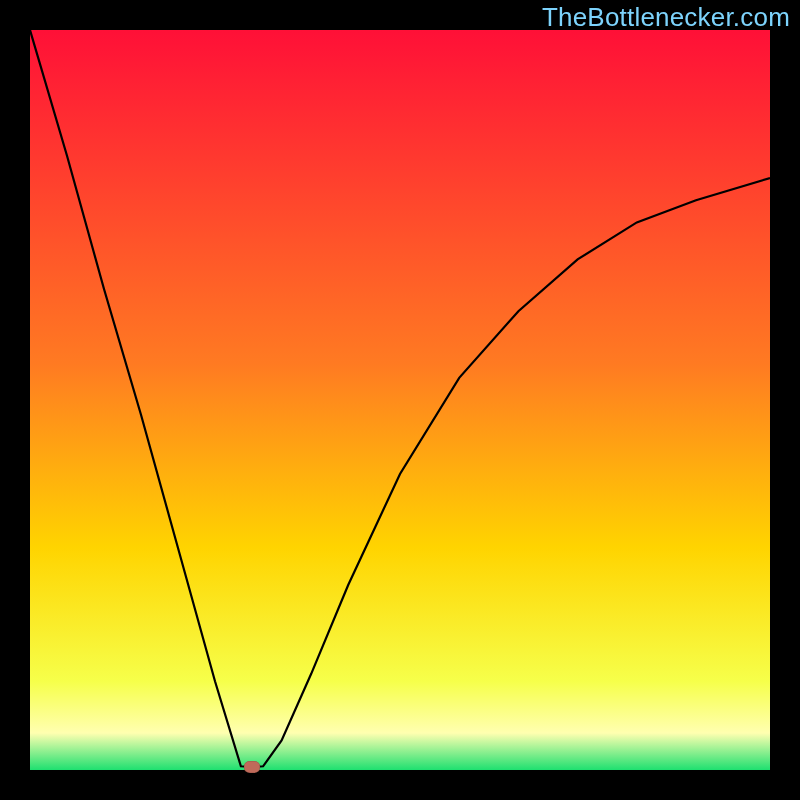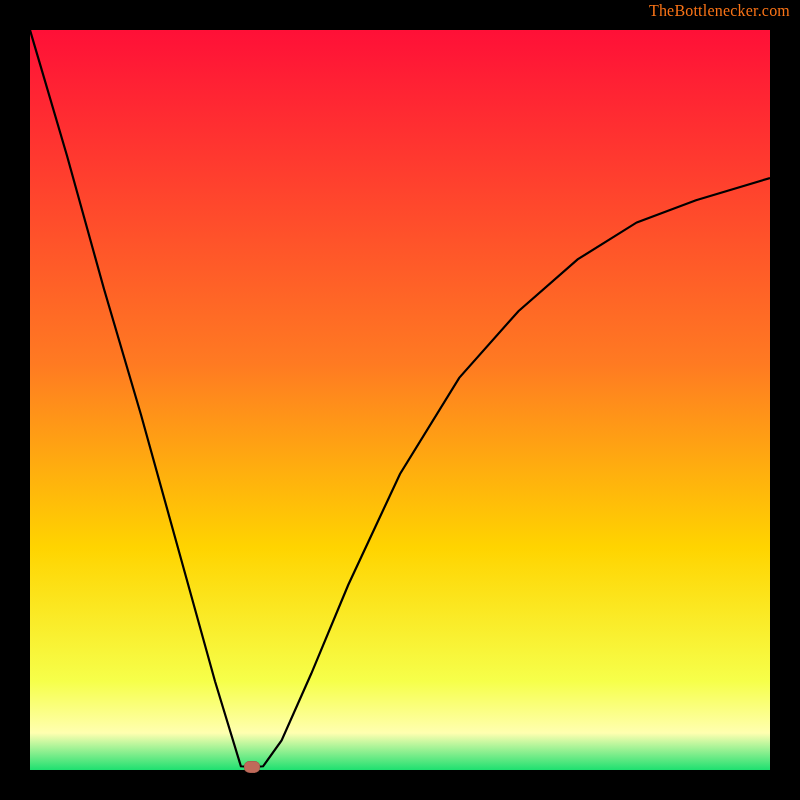--- a/index.html
+++ b/index.html
@@ -3,26 +3,25 @@
 <meta charset="utf-8">
 <style>
   * { margin: 0; padding: 0; box-sizing: border-box; }
   html, body { width: 800px; height: 800px; overflow: hidden; }
   body { background: #000; font-family: Arial, Helvetica, sans-serif; position: relative; }
 
   .watermark {
     position: absolute;
     top: 2px;
     right: 10px;
-    color: #f97316;
-    font-size: 16px;
+    color: #7dd3fc;
+    font-size: 26px;
     font-weight: 400;
     letter-spacing: 0.2px;
     z-index: 10;
-    font-family: Liberation Serif, serif;
   }
 
   .plot-wrap {
     position: absolute;
     left: 30px;
     top: 30px;
     width: 740px;
     height: 740px;
   }
 

